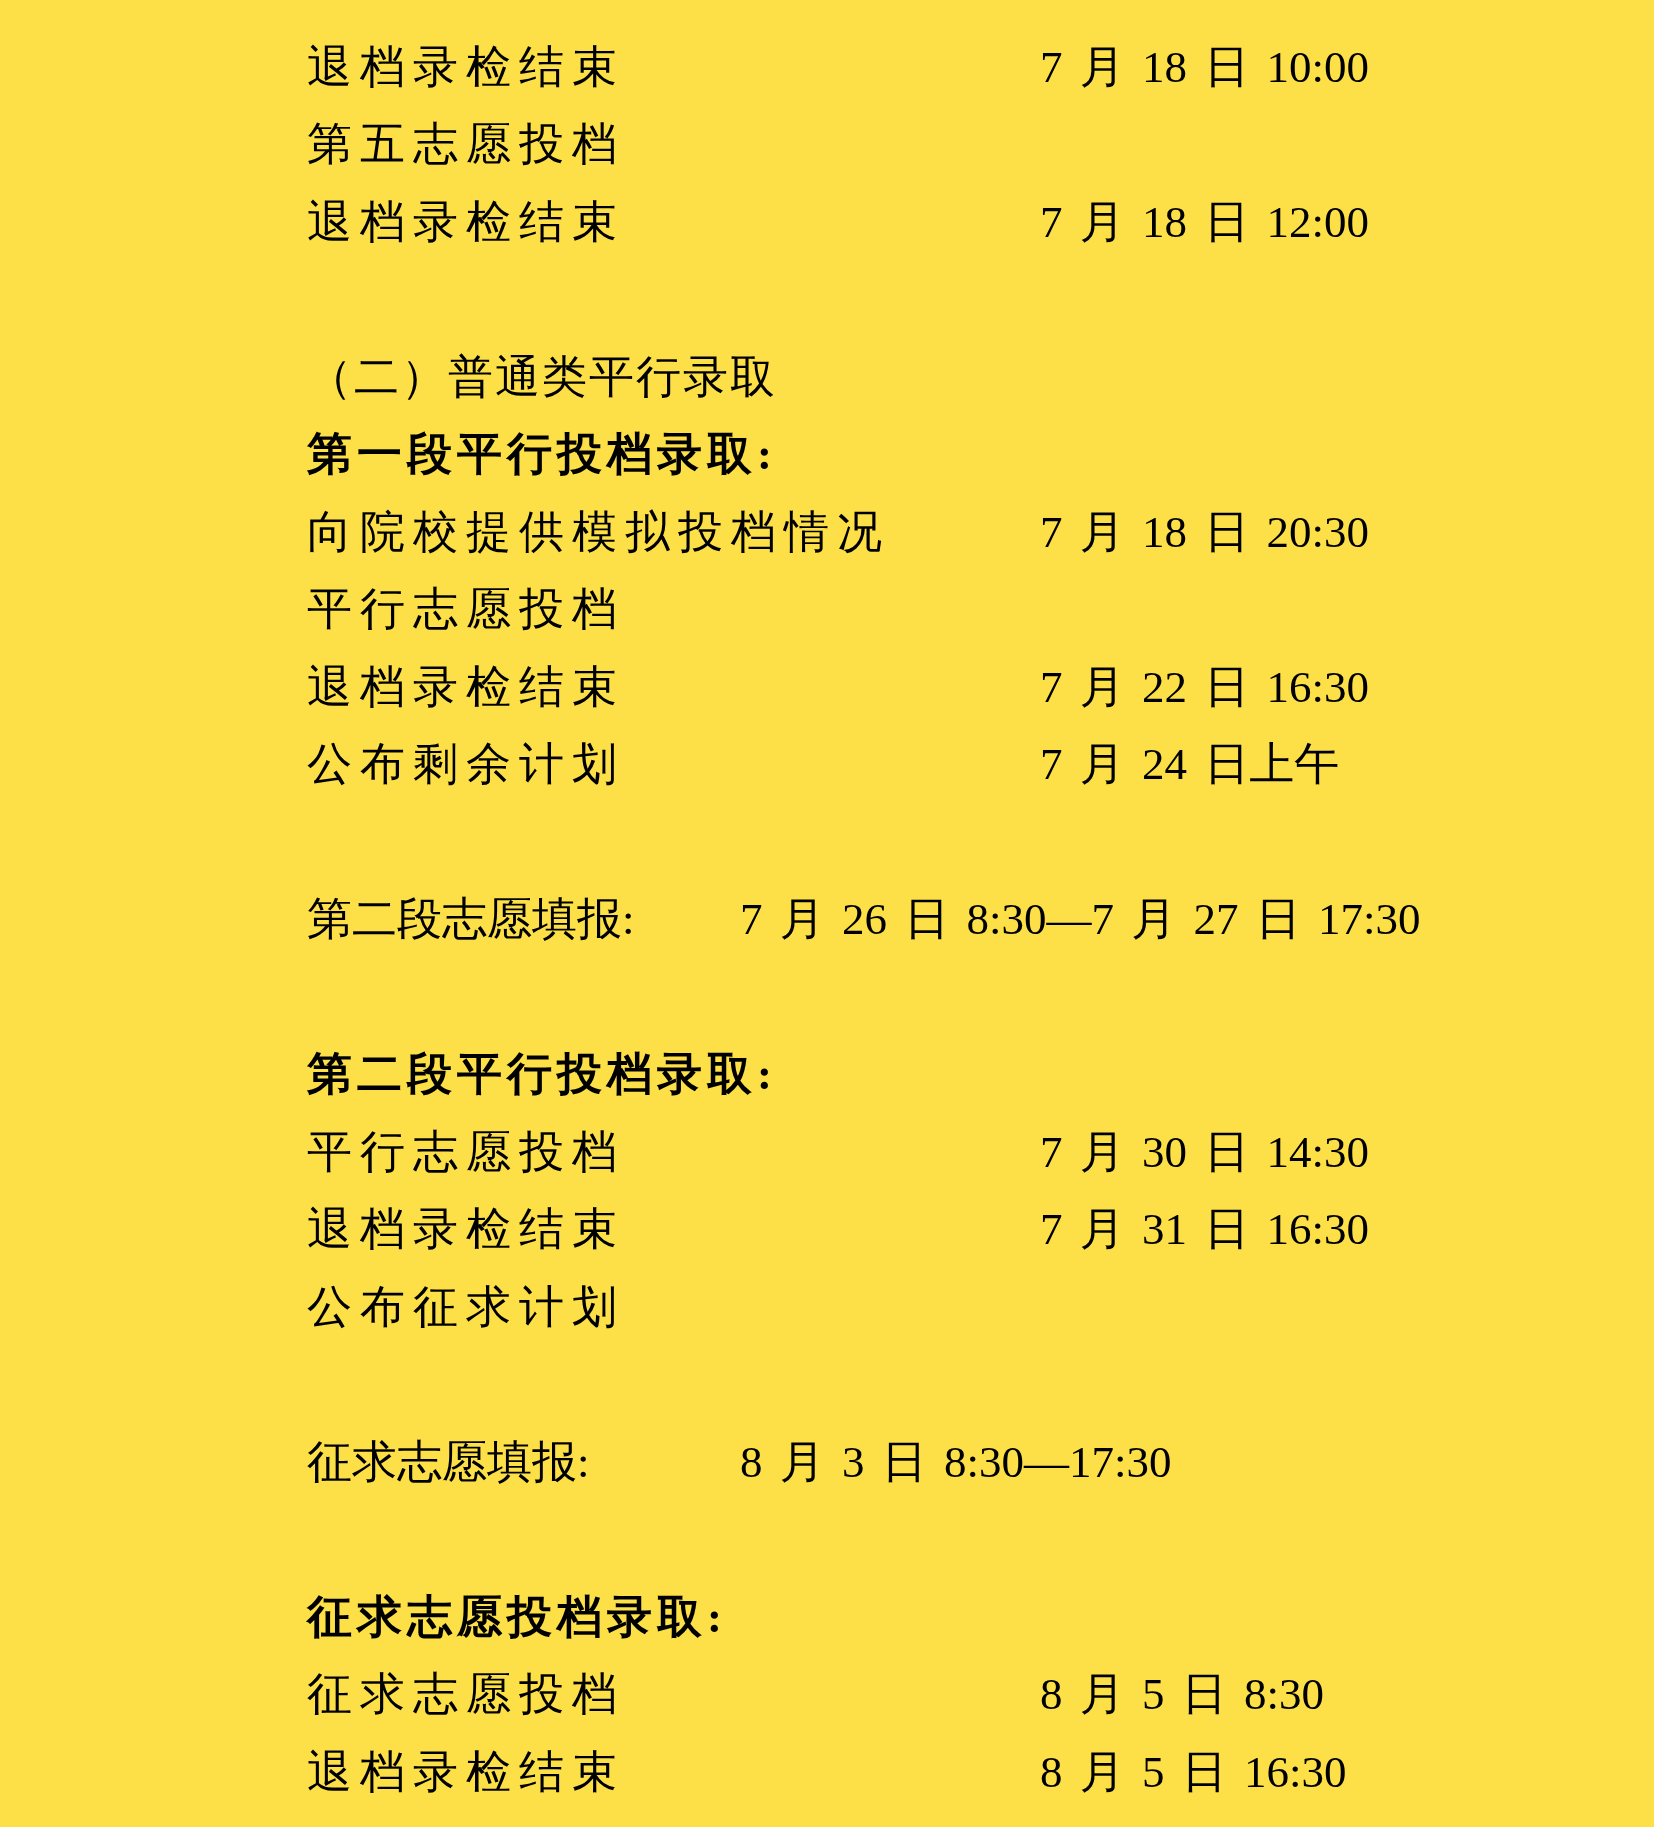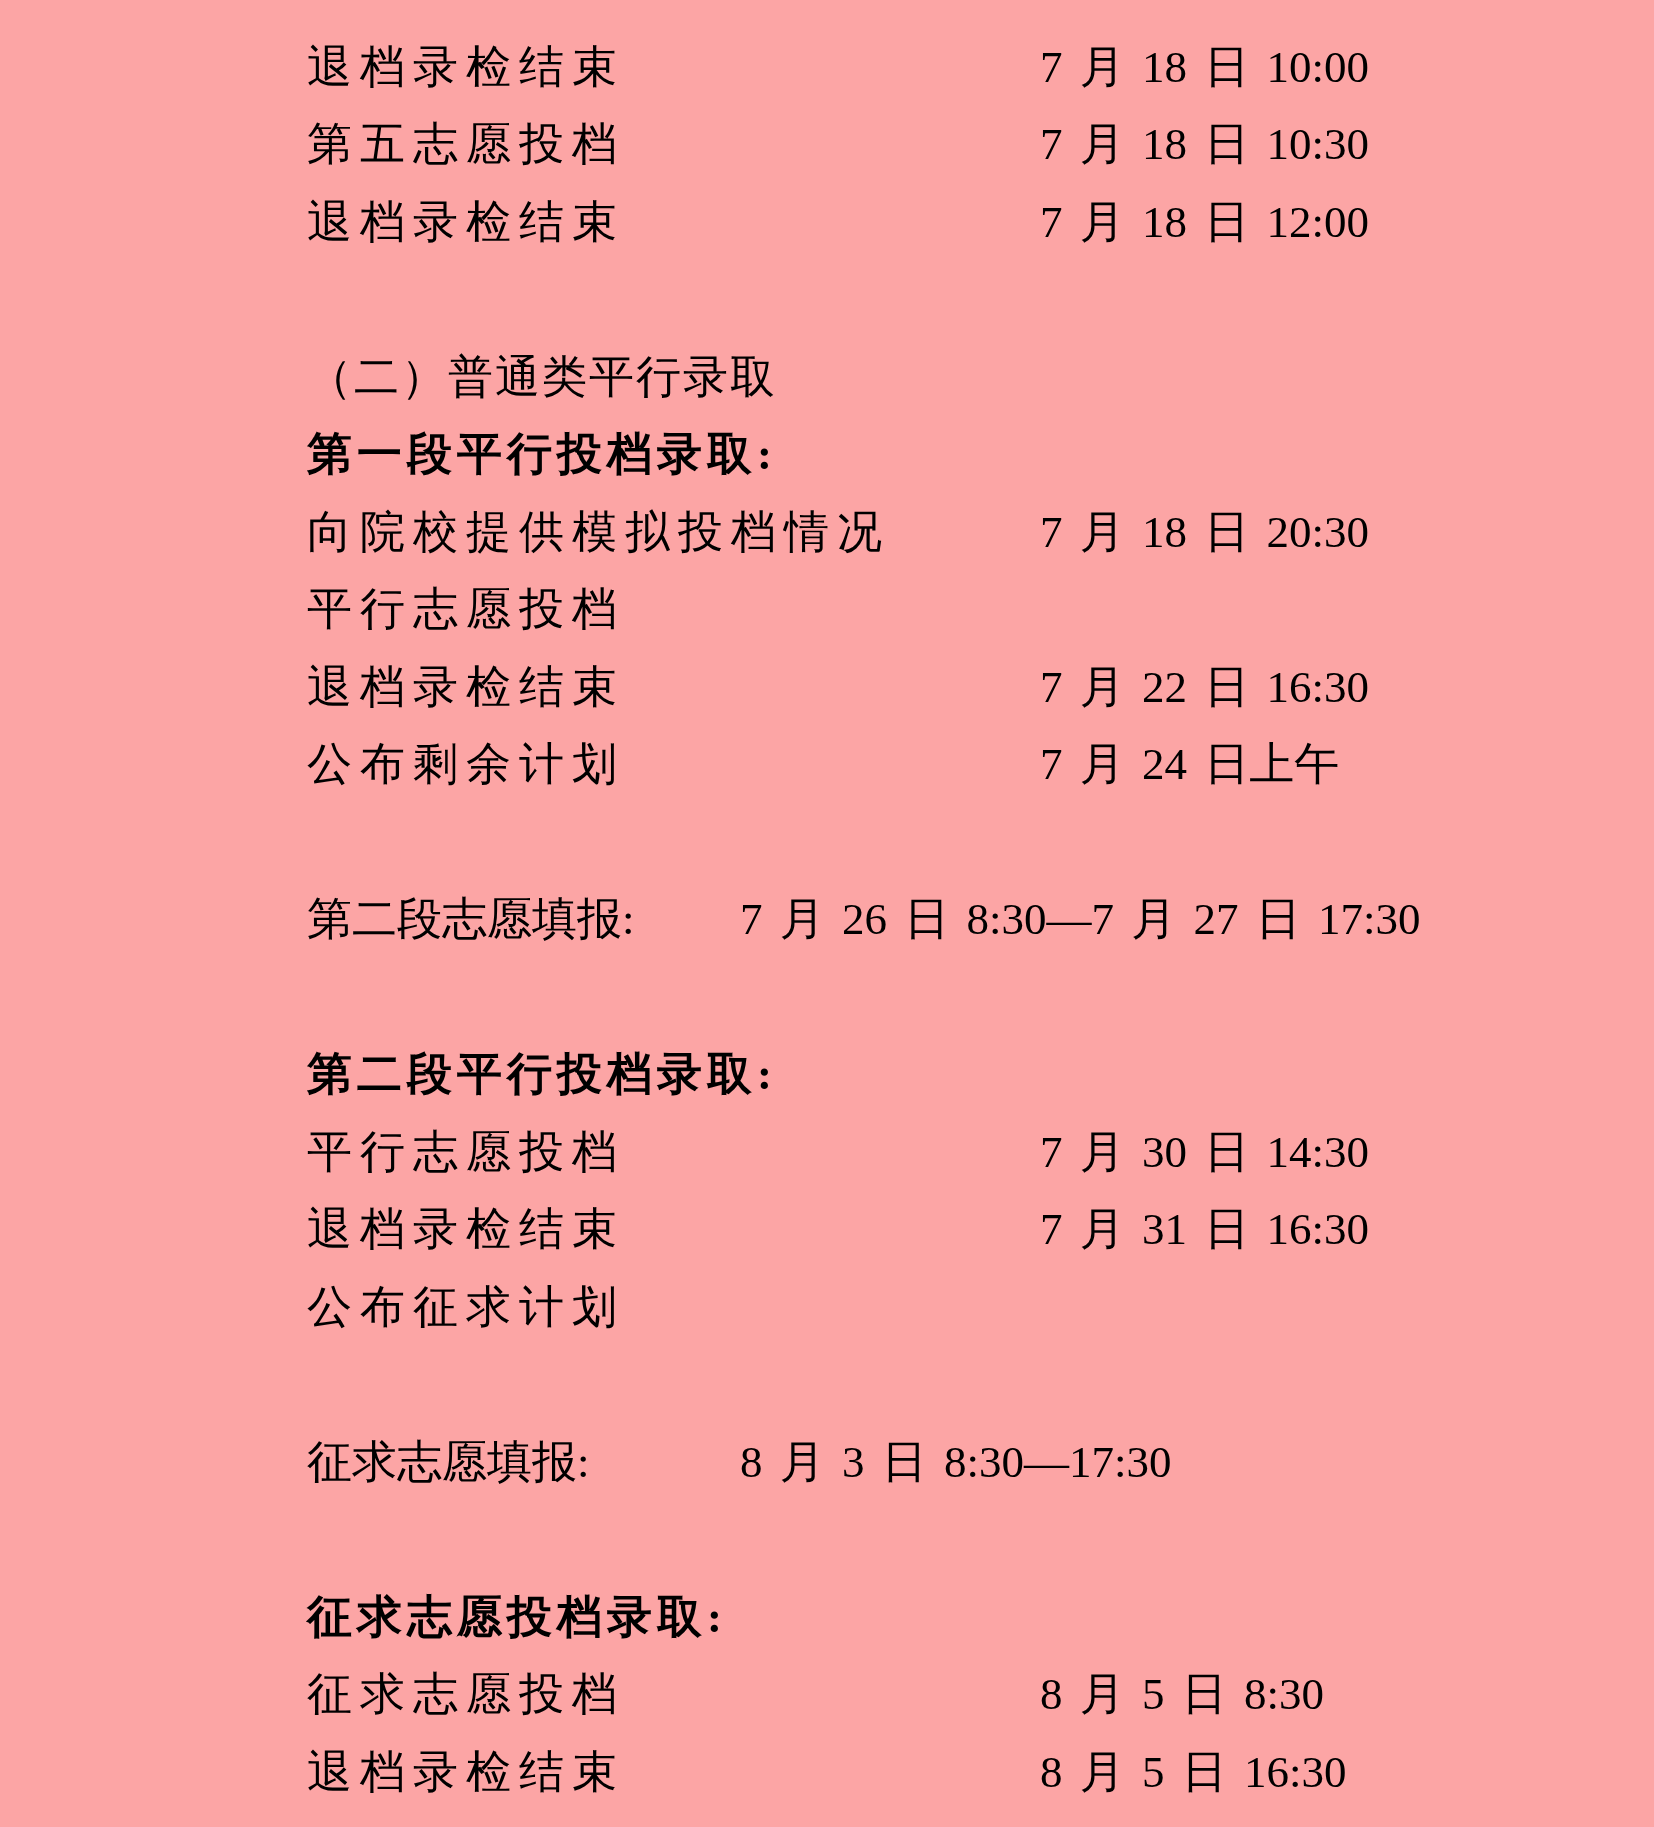--- a/index.html
+++ b/index.html
@@ -4,21 +4,21 @@
 <style>
   html, body {
     margin: 0;
     padding: 0;
     background: #ffffff;
   }
   .page {
     position: relative;
     width: 1654px;
     height: 1827px;
-    background: #fca5a5;
+    background: #fde047;
     color: #000000;
     font-family: "Liberation Serif", "DejaVu Serif", serif;
     font-size: 45px;
     overflow: hidden;
   }
   .doc {
     position: absolute;
     top: 28px;
     left: 0;
     right: 0;
@@ -61,21 +61,20 @@
 <body>
 
 <div class="page">
   <div class="doc" id="schedule-list">
       <div class="row row-pair">
         <span class="label">退档录检结束</span>
         <span class="time">7 月 18 日 10:00</span>
       </div>
       <div class="row row-pair">
         <span class="label">第五志愿投档</span>
-        <span class="time">7 月 18 日 10:30</span>
       </div>
       <div class="row row-pair">
         <span class="label">退档录检结束</span>
         <span class="time">7 月 18 日 12:00</span>
       </div>
       <div class="row row-blank"></div>
       <div class="row row-heading">
         <span class="label">（二）普通类平行录取</span>
       </div>
       <div class="row row-subheading">

